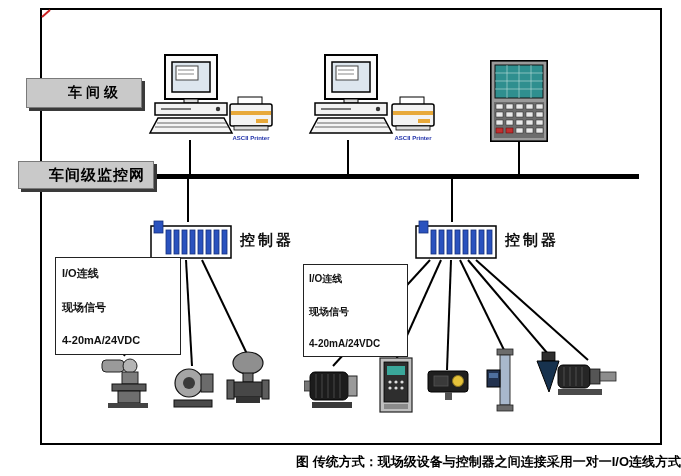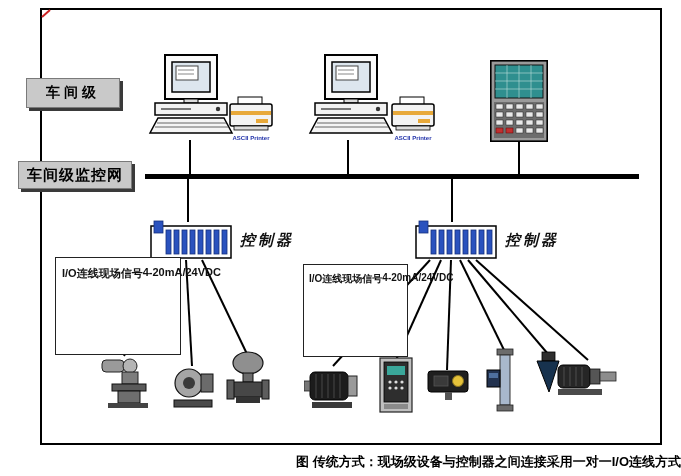--- a/index.html
+++ b/index.html
@@ -1,28 +1,28 @@
 <!DOCTYPE html>
 <html><head>
 <meta charset="utf-8">
 <style>
   html,body{margin:0;padding:0;background:#fff;}
   body{font-family:"Liberation Sans","DejaVu Sans",sans-serif;}
   .canvas{position:relative;width:681px;height:476px;background:#fff;overflow:hidden;}
   .border-box{position:absolute;left:40px;top:8px;width:618px;height:433px;border:2px solid #000;background:#fff;}
   svg.conn{position:absolute;left:0;top:0;}
   .bus{position:absolute;left:145px;top:174px;width:494px;height:5px;background:#000;}
-  .label-box{position:absolute;background:#c9c9c9;border:1px solid #7a7a7a;box-shadow:3px 3px 0 #3a3a3a;display:flex;align-items:center;justify-content:center;font-weight:bold;color:#000;}
+  .label-box{position:absolute;background:#c9c9c9;border:1px solid #7a7a7a;box-shadow:3px 3px 0 #3a3a3a;display:flex;align-items:center;justify-content:center;font-weight:bold;color:#000;padding-left:22px;}
   .lb-workshop{left:26px;top:78px;width:92px;height:28px;font-size:14px;letter-spacing:4px;}
   .lb-network{left:18px;top:161px;width:112px;height:26px;font-size:15px;letter-spacing:1px;}
   .dev{position:absolute;line-height:0;}
-  .ctrl-label{position:absolute;font-size:15px;font-weight:bold;color:#111;letter-spacing:3px;font-style:italic;}
+  .ctrl-label{position:absolute;font-size:15px;font-weight:bold;color:#111;letter-spacing:3px;}
   .ctrl-label.left{left:240px;top:231px;}
   .ctrl-label.right{left:505px;top:231px;}
-  .io-box{position:absolute;border:1px solid #222;background:#fff;font-weight:bold;color:#111;display:flex;justify-content:space-between;}
+  .io-box{position:absolute;border:1px solid #222;background:#fff;font-weight:bold;color:#111;display:flex;flex-direction:column;justify-content:space-between;}
   .io-left{left:55px;top:257px;width:112px;height:80px;padding:8px 6px;font-size:11px;}
   .io-right{left:303px;top:264px;width:93px;height:77px;padding:7px 5px;font-size:10px;}
   .io-line{white-space:nowrap;}
   .printer-label{position:absolute;font-size:6px;color:#2233aa;text-align:center;width:48px;line-height:1;font-weight:bold;}
   .pl-1{left:227px;top:135px;}
   .pl-2{left:389px;top:135px;}
   .caption{position:absolute;left:0;top:453px;width:100%;text-align:right;font-weight:bold;font-size:13px;color:#000000;}
 </style>
 </head>
 <body>

